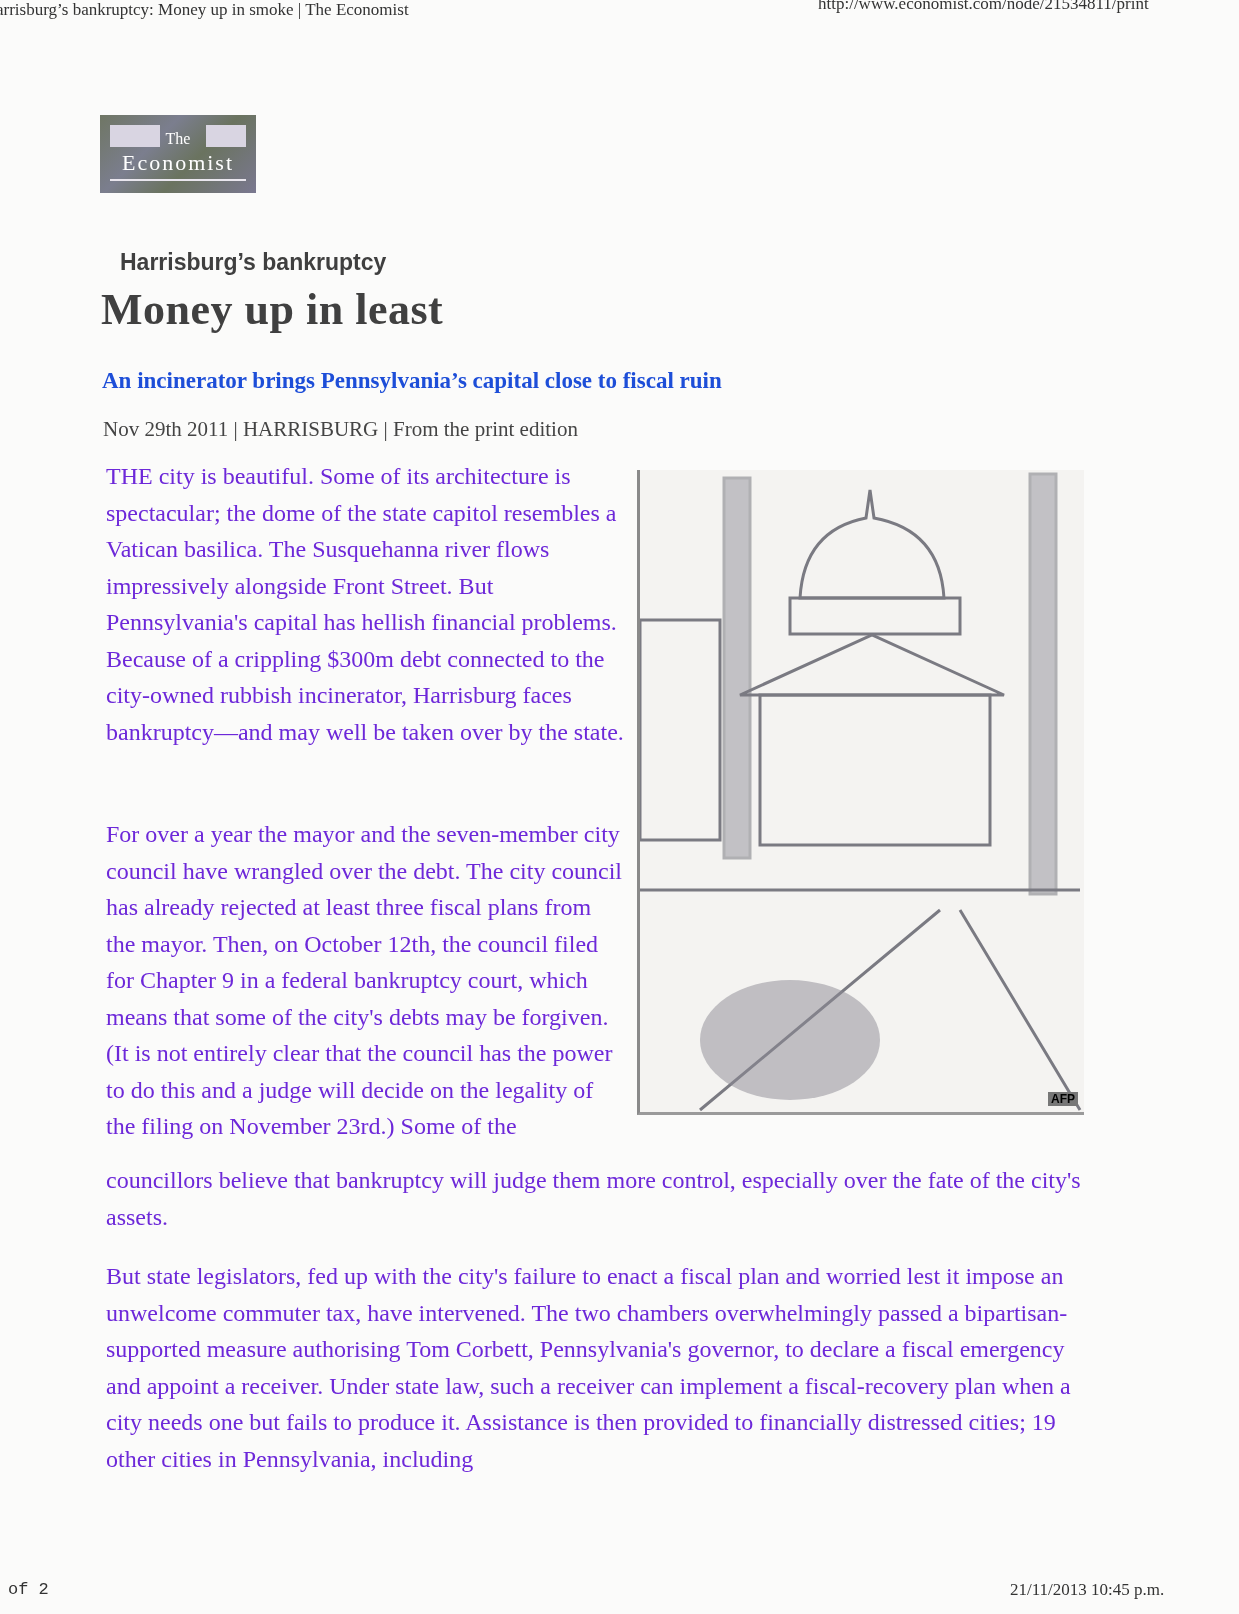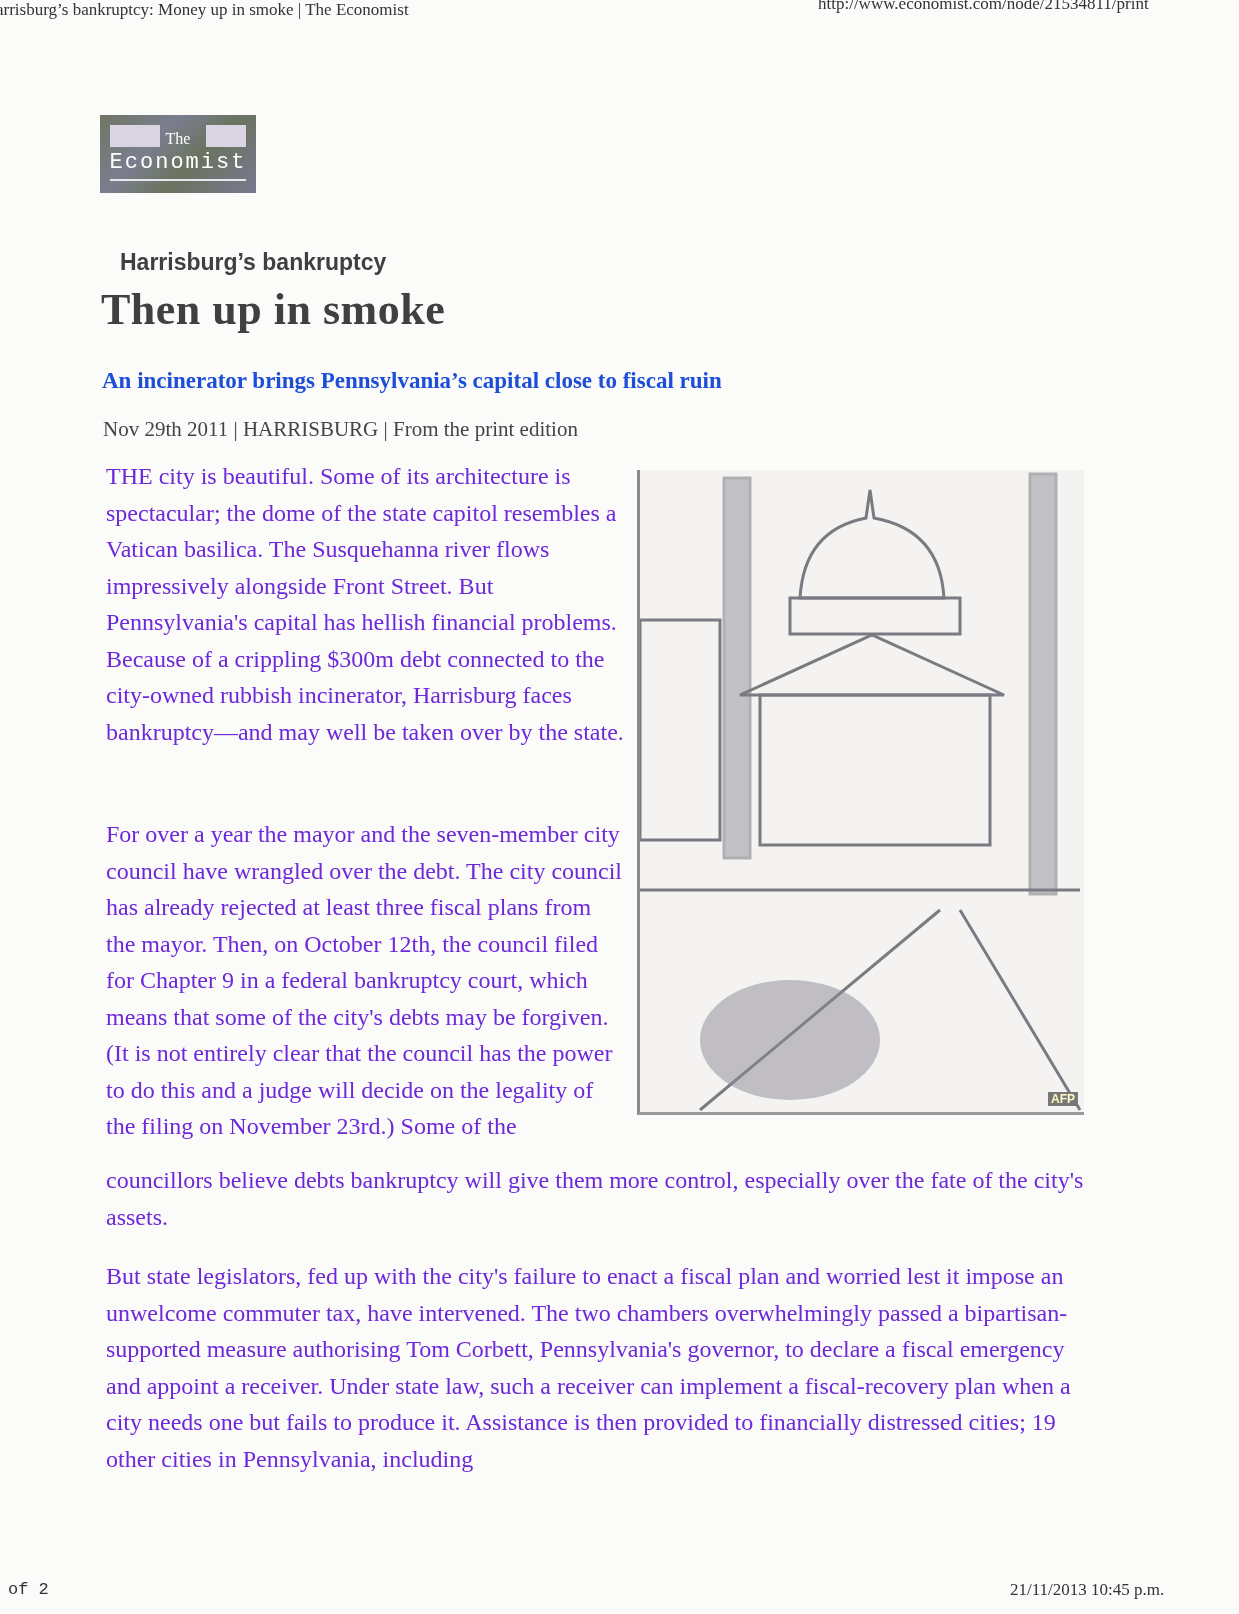--- a/index.html
+++ b/index.html
@@ -14,63 +14,63 @@
     #print-title { left: -4px; }
     #print-url { left: 818px; top: -6px; }
     .logo {
       left: 100px; top: 115px; width: 156px; height: 78px;
       background: linear-gradient(135deg, #6f7664 0%, #7b7e8e 35%, #6a735f 60%, #7a7890 100%);
       box-sizing: border-box;
     }
     .logo .band-l { position:absolute; left:10px; top:10px; width:50px; height:22px; background:#d9d5e2; }
     .logo .band-r { position:absolute; left:106px; top:10px; width:40px; height:22px; background:#d9d5e2; }
     .logo .t1 { position:absolute; left:0; right:0; top:12px; text-align:center; color:#fff; font-size:16px; line-height:24px; }
-    .logo .t2 { position:absolute; left:0; right:0; top:36px; text-align:center; color:#fff; font-size:22px; letter-spacing:2px; line-height:24px;font-family:Liberation Mono, monospace; }
+    .logo .t2 { position:absolute; left:0; right:0; top:36px; text-align:center; color:#fff; font-size:22px; letter-spacing:2px; line-height:24px; }
     .logo .rule { position:absolute; left:10px; right:10px; top:64px; height:2px; background:#e9e6ee; }
     .rubric { left: 120px; top: 249px; font-family: "Liberation Sans", "DejaVu Sans", sans-serif; font-weight: bold; font-size: 23px; color: #3f3f3f; }
     .headline { left: 101px; top: 284px; font-size: 44px; font-weight: bold; color: #404040; letter-spacing: 0.5px; }
     .subhead { left: 102px; top: 368px; font-size: 23px; font-weight: bold; color: #1d4ed8; }
     .dateline { left: 103px; top: 417px; font-size: 21px; color: #444; }
     .para { left: 106px; font-size: 24px; line-height: 36.5px; color: #6d28d9; }
     #p1 { top: 458px; width: 520px; }
     #p2 { top: 816px; width: 520px; }
     #p2b { top: 1162px; width: 980px; }
     #p3 { top: 1258px; width: 980px; }
     .photo {
       left: 637px; top: 470px; width: 444px; height: 642px;
       background: #f4f3f1; border-left: 3px solid #8a8a8a; border-bottom: 3px solid #9a9a9a;
       overflow: hidden;
     }
-    .credit { right: 6px; bottom: 6px; font-family: "Liberation Sans", sans-serif; font-size: 12px; color:#fef9c3; background:#777; padding:0 3px; font-weight:bold;margin-left:22px; }
+    .credit { right: 6px; bottom: 6px; font-family: "Liberation Sans", sans-serif; font-size: 12px; color:#000000; background:#777; padding:0 3px; font-weight:bold;margin-left:22px; }
     .footer { top: 1580px; font-size: 17px; color: #333; }
     #page-count { left: 8px; font-family: Liberation Mono, monospace; }
     #print-time { left: 1010px; }
   </style>
 </head>
 <body>
 
 <div id="print-title" class="abs print-head">arrisburg’s bankruptcy: Money up in smoke | The Economist</div>
 <div id="print-url" class="abs print-head">http://www.economist.com/node/21534811/print</div>
 
 <div class="abs logo">
   <div class="band-l"></div>
   <div class="band-r"></div>
   <div class="t1">The</div>
   <div class="t2">Economist</div>
   <div class="rule"></div>
 </div>
 
 <div class="abs rubric">Harrisburg’s bankruptcy</div>
-<h1 class="abs headline" style="margin:0">Then up in smoke</h1>
+<h1 class="abs headline" style="margin:0">Money up in least</h1>
 <div class="abs subhead">An incinerator brings Pennsylvania’s capital close to fiscal ruin</div>
 <div class="abs dateline">Nov 29th 2011 | HARRISBURG | From the print edition</div>
 
 <p id="p1" class="abs para" style="margin:0">THE city is beautiful. Some of its architecture is spectacular; the dome of the state capitol resembles a Vatican basilica. The Susquehanna river flows impressively alongside Front Street. But Pennsylvania's capital has hellish financial problems. Because of a crippling $300m debt connected to the city-owned rubbish incinerator, Harrisburg faces bankruptcy—and may well be taken over by the state.</p>
 <p id="p2" class="abs para" style="margin:0">For over a year the mayor and the seven-member city council have wrangled over the debt. The city council has already rejected at least three fiscal plans from the mayor. Then, on October 12th, the council filed for Chapter 9 in a federal bankruptcy court, which means that some of the city's debts may be forgiven. (It is not entirely clear that the council has the power to do this and a judge will decide on the legality of the filing on November 23rd.) Some of the</p>
-<p id="p2b" class="abs para" style="margin:0">councillors believe debts bankruptcy will give them more control, especially over the fate of the city's assets.</p>
+<p id="p2b" class="abs para" style="margin:0">councillors believe that bankruptcy will judge them more control, especially over the fate of the city's assets.</p>
 <p id="p3" class="abs para" style="margin:0">But state legislators, fed up with the city's failure to enact a fiscal plan and worried lest it impose an unwelcome commuter tax, have intervened. The two chambers overwhelmingly passed a bipartisan-supported measure authorising Tom Corbett, Pennsylvania's governor, to declare a fiscal emergency and appoint a receiver. Under state law, such a receiver can implement a fiscal-recovery plan when a city needs one but fails to produce it. Assistance is then provided to financially distressed cities; 19 other cities in Pennsylvania, including</p>
 
 <div class="abs photo">
   <svg width="444" height="642" viewBox="0 0 444 642">
     <g fill="none" stroke="#7a7a82" stroke-width="3">
       <rect x="84" y="8" width="26" height="380" fill="#9a9aa2" opacity="0.55"></rect>
       <rect x="390" y="4" width="26" height="420" fill="#9a9aa2" opacity="0.55"></rect>
       <path d="M230 20 L234 48 Q 300 60 304 128 L 160 128 Q 164 60 226 48 Z"></path>
       <rect x="150" y="128" width="170" height="36"></rect>
       <path d="M100 225 L 232 165 L 364 225 Z"></path>

